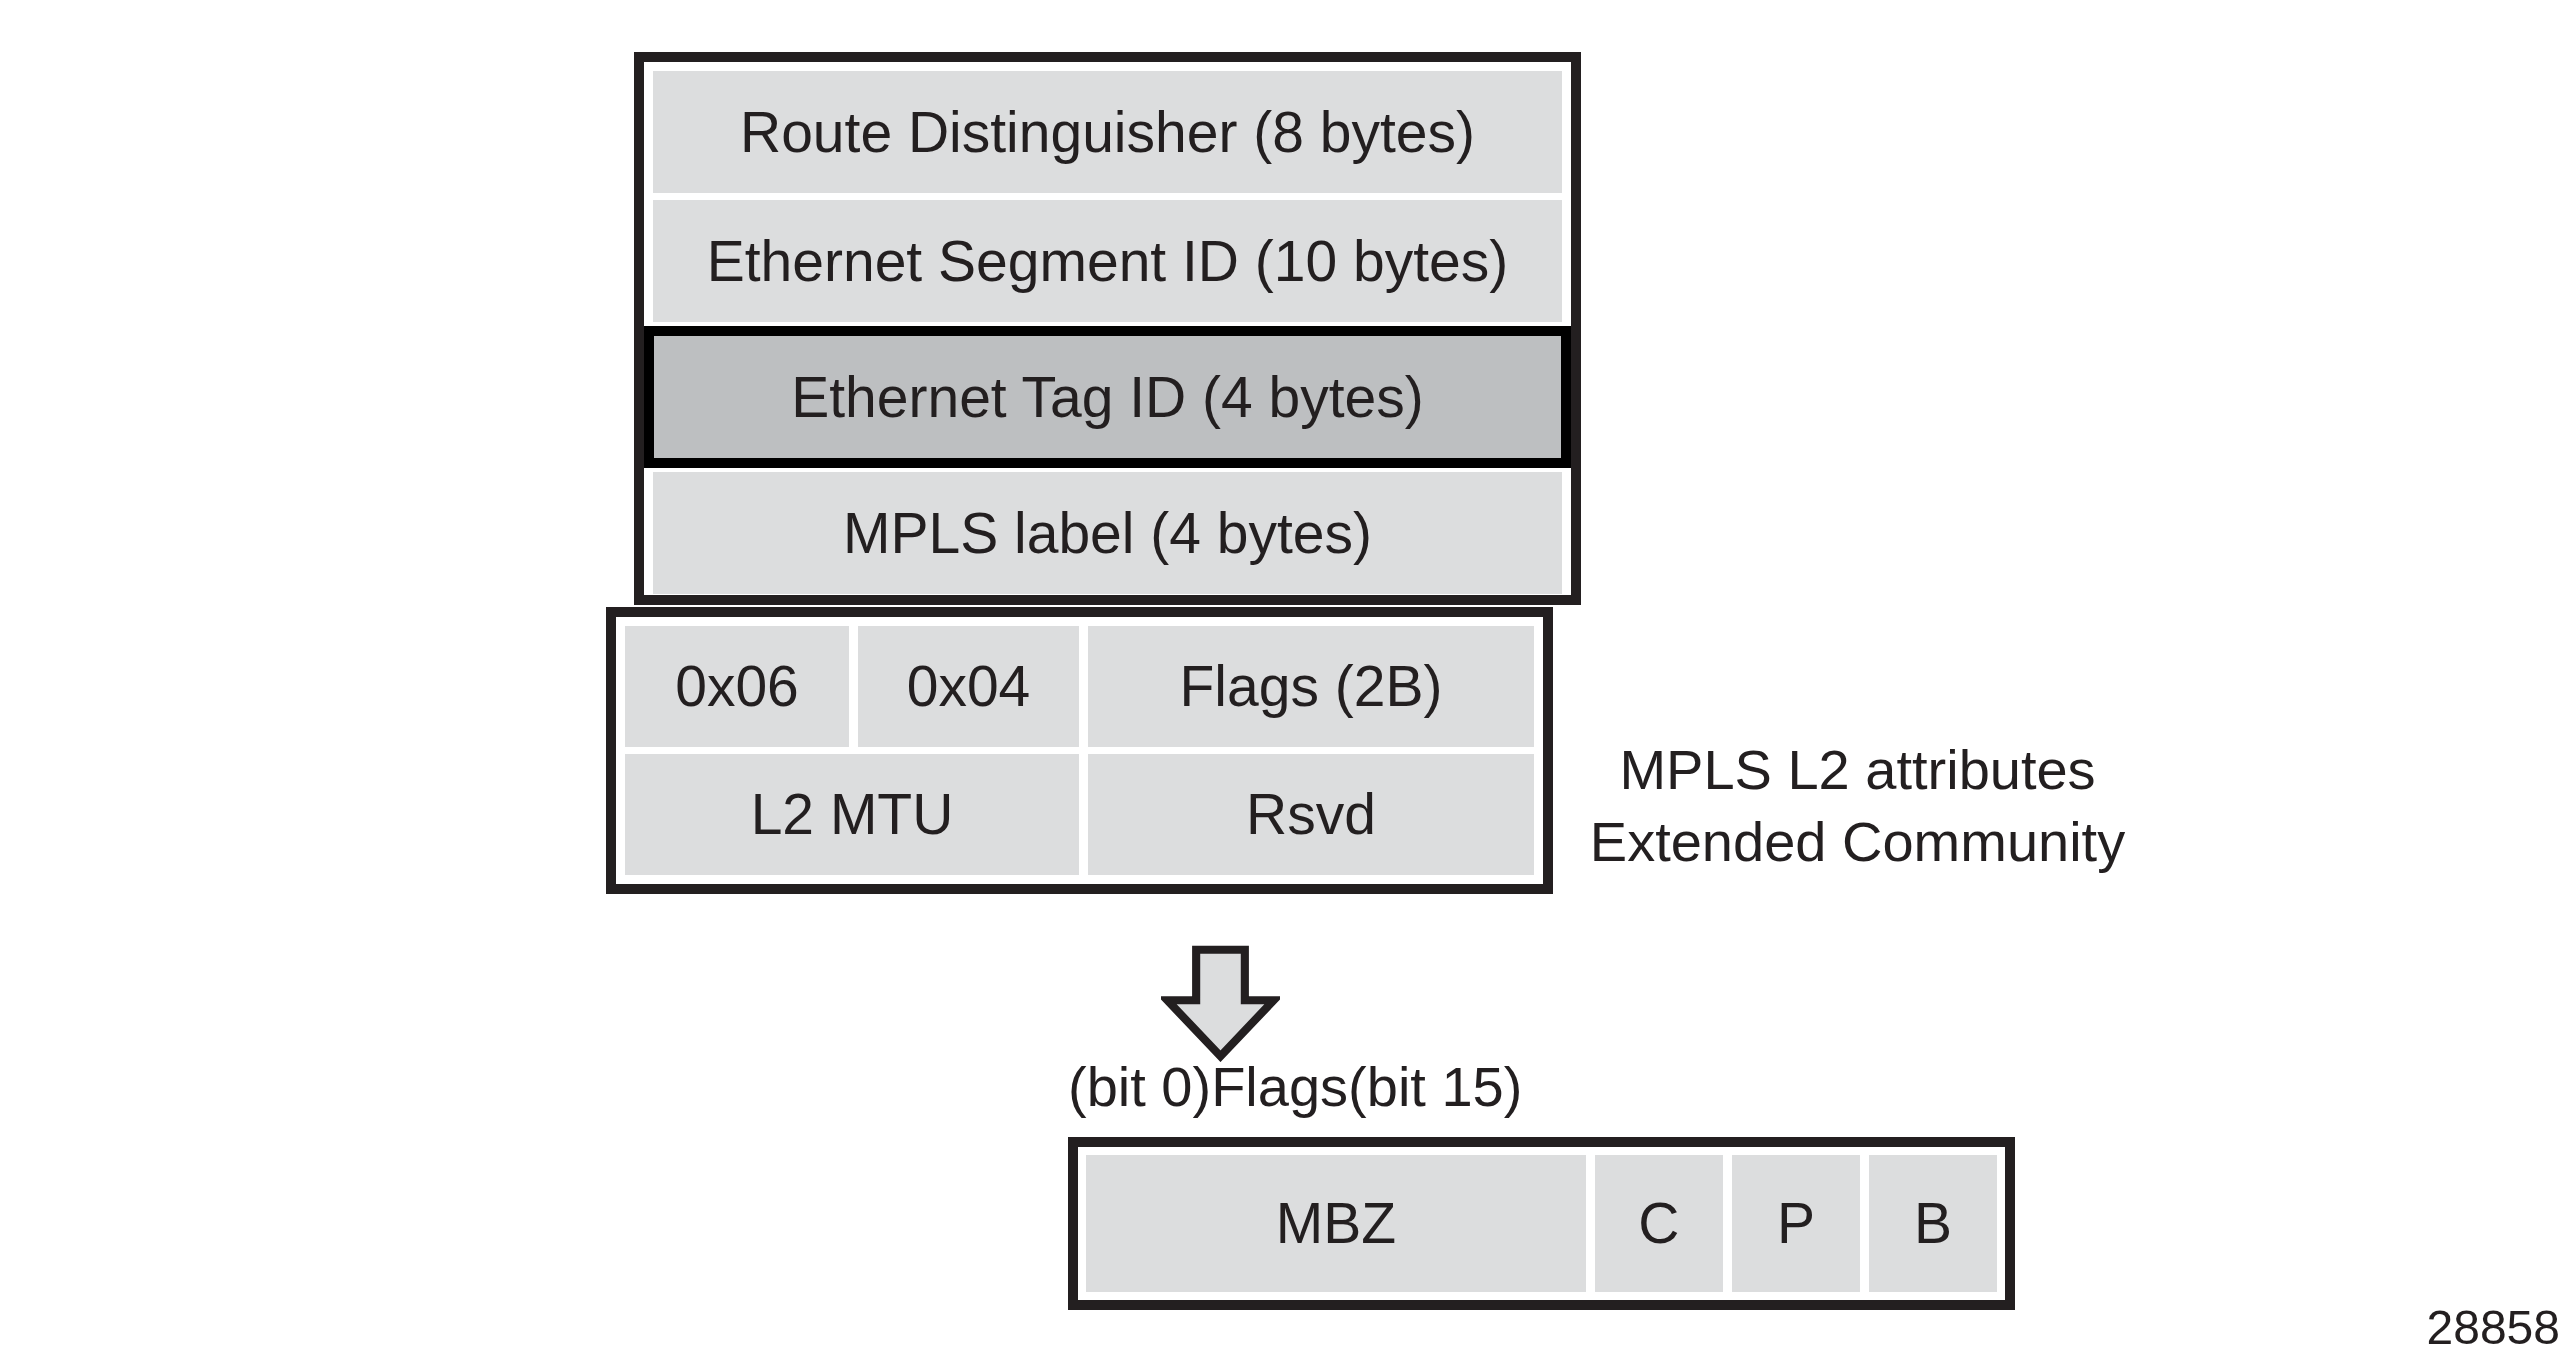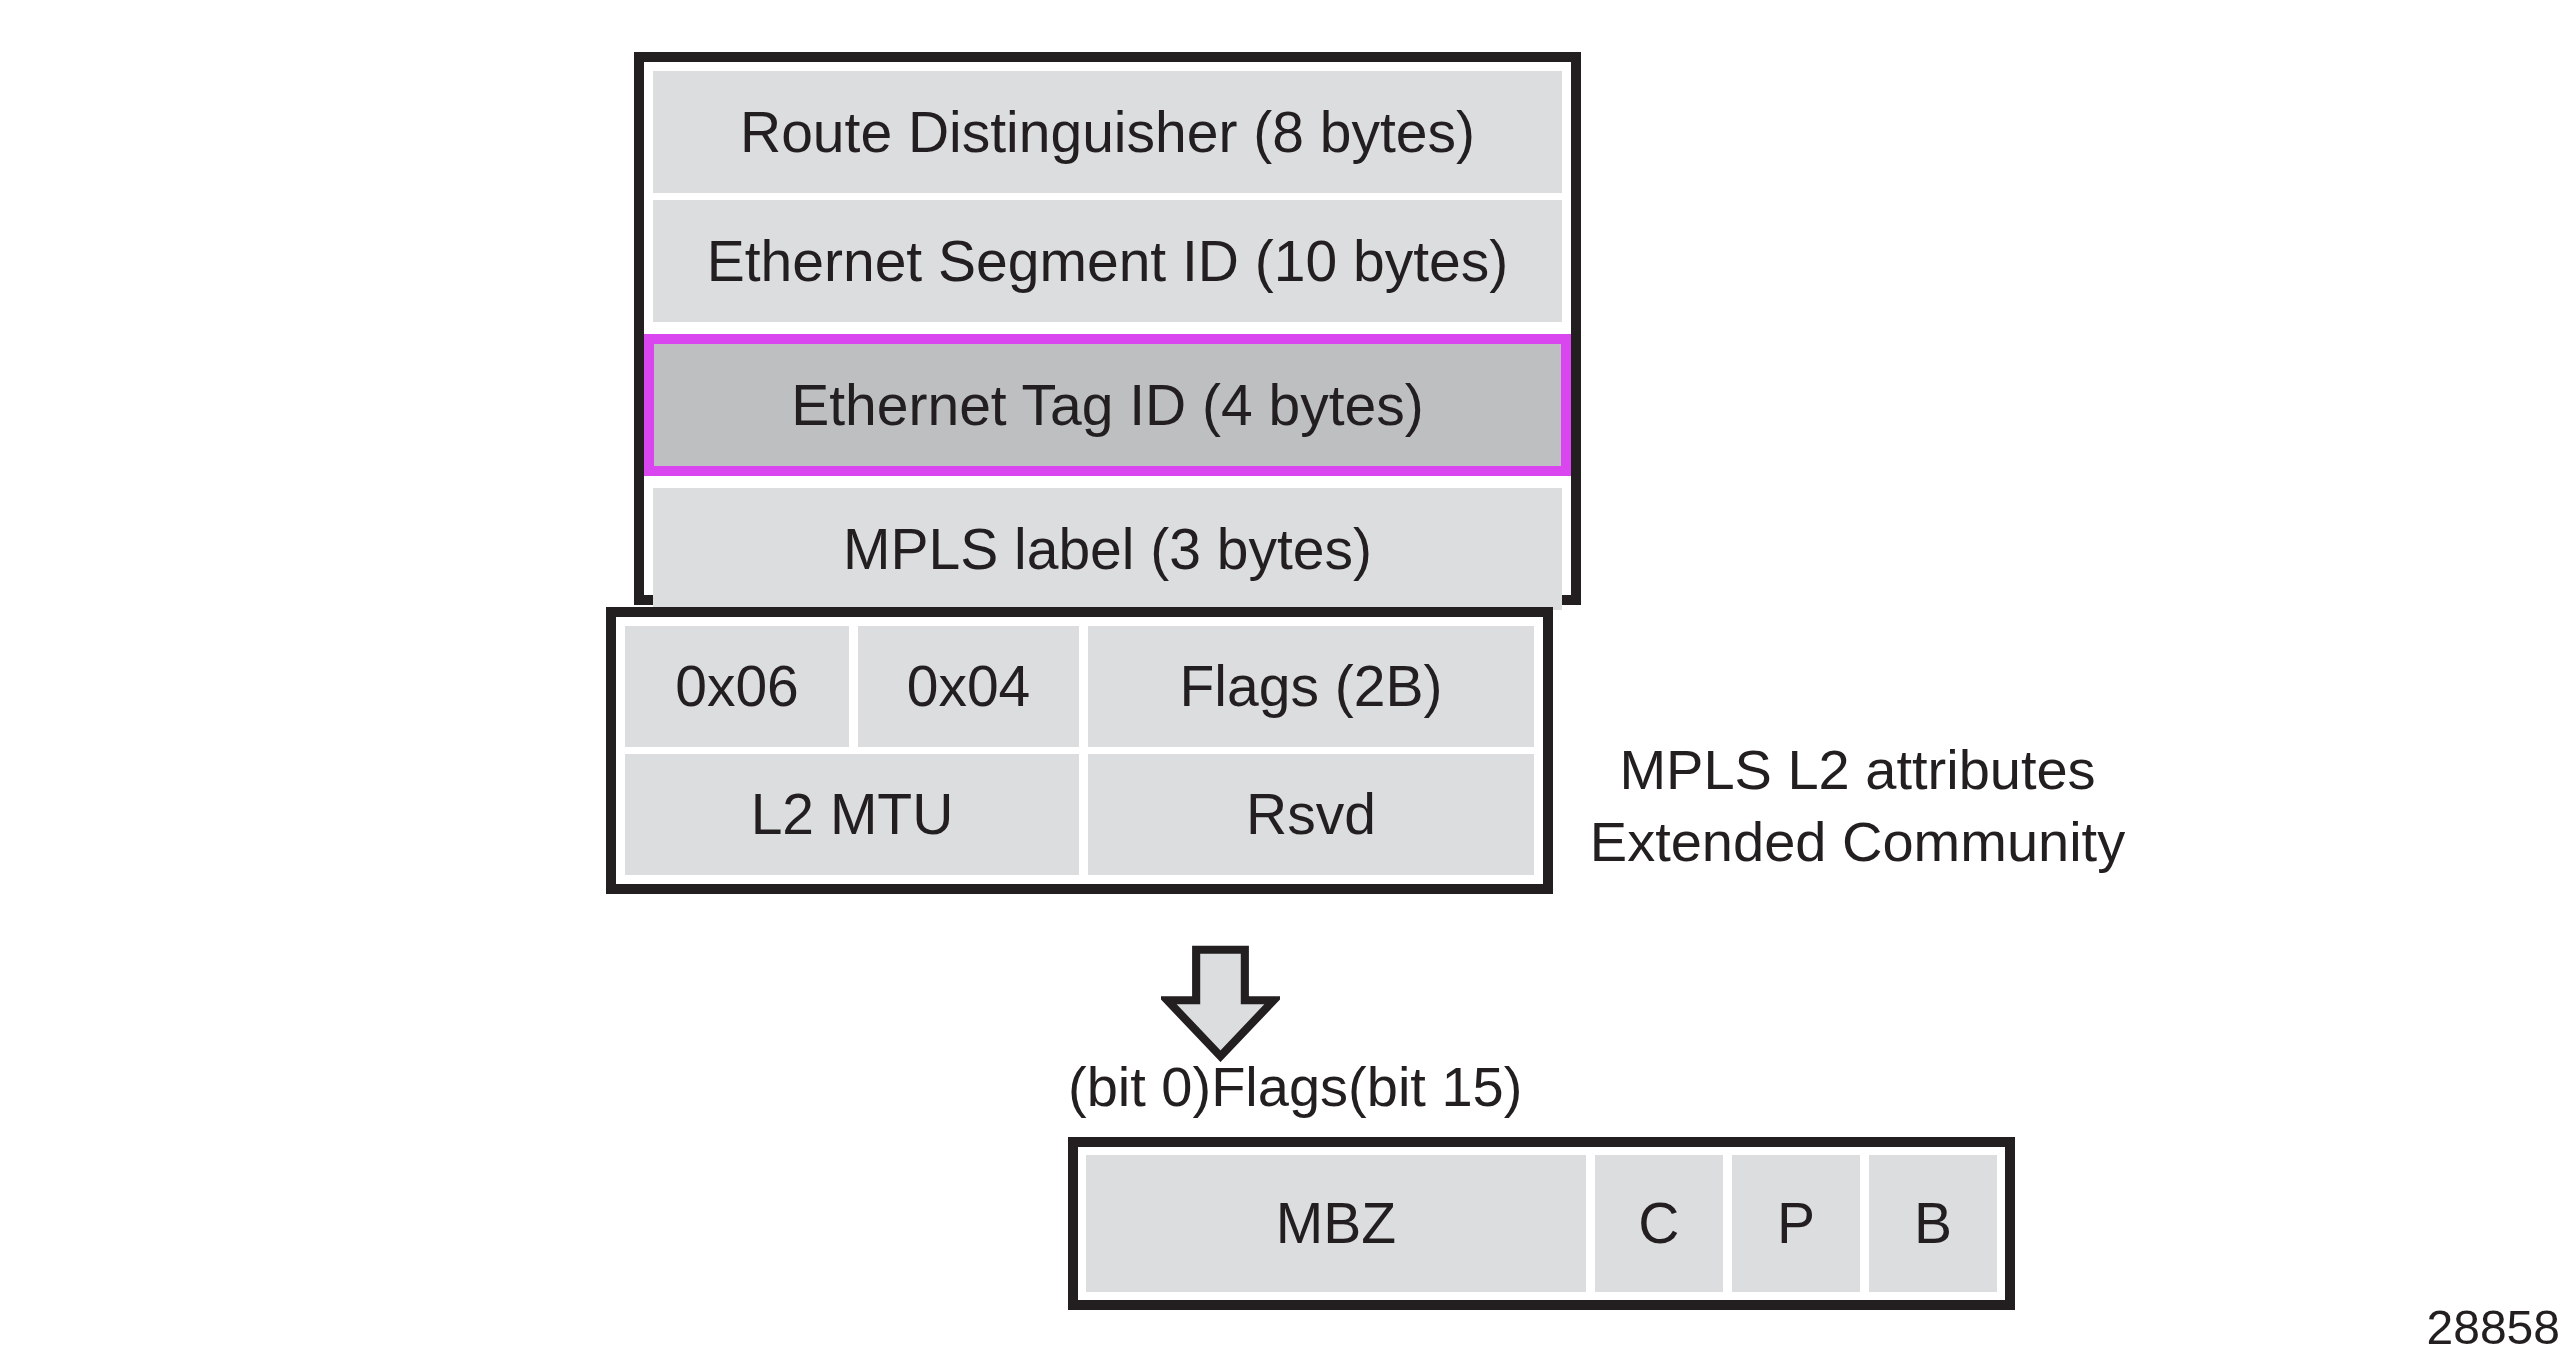--- a/index.html
+++ b/index.html
@@ -38,22 +38,22 @@
     top: 52px;
     width: 947px;
     height: 553px;
     padding: 9px;
     display: flex;
     flex-direction: column;
   }
   .route-box .row { height: 122px; flex: none; }
   .route-box .gap-top { margin-top: 7.2px; }
   .hl-band {
-    background: #d946ef;
-    margin: 12px -9px;
+    background: #000000;
+    margin: 4px -9px;
     padding: 10px;
     flex: none;
   }
   .cell.dark { background: #bdbfc1; }
   
   .ec-box {
     left: 606px;
     top: 607px;
     width: 947px;
     height: 287px;
@@ -123,21 +123,21 @@
 <body>
 
 <div class="canvas">
 
   <div class="box route-box">
     <div class="cell row">Route Distinguisher (8 bytes)</div>
     <div class="cell row gap-top">Ethernet Segment ID (10 bytes)</div>
     <div class="hl-band">
       <div class="cell dark row">Ethernet Tag ID (4 bytes)</div>
     </div>
-    <div class="cell row">MPLS label (3 bytes)</div>
+    <div class="cell row">MPLS label (4 bytes)</div>
   </div>
 
   <div class="box ec-box">
     <div class="ec-grid">
       <div class="cell">0x06</div>
       <div class="cell">0x04</div>
       <div class="cell">Flags (2B)</div>
       <div class="cell span2">L2 MTU</div>
       <div class="cell">Rsvd</div>
     </div>

